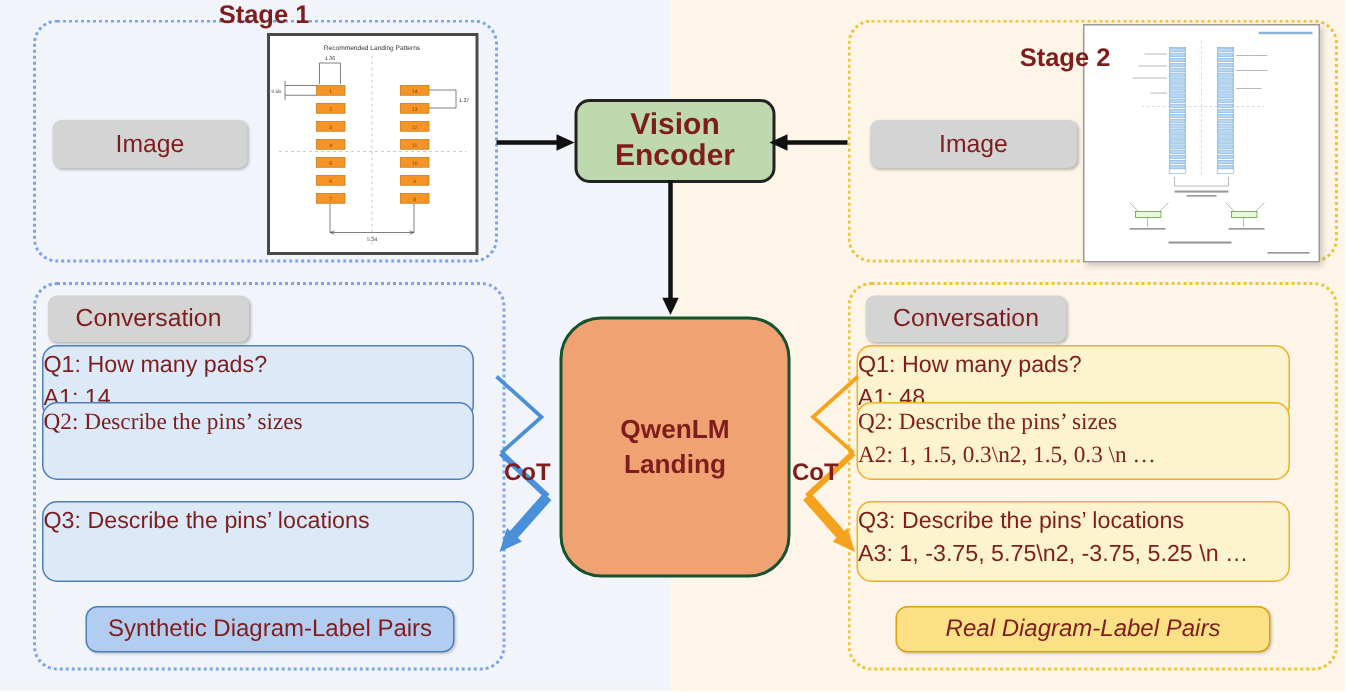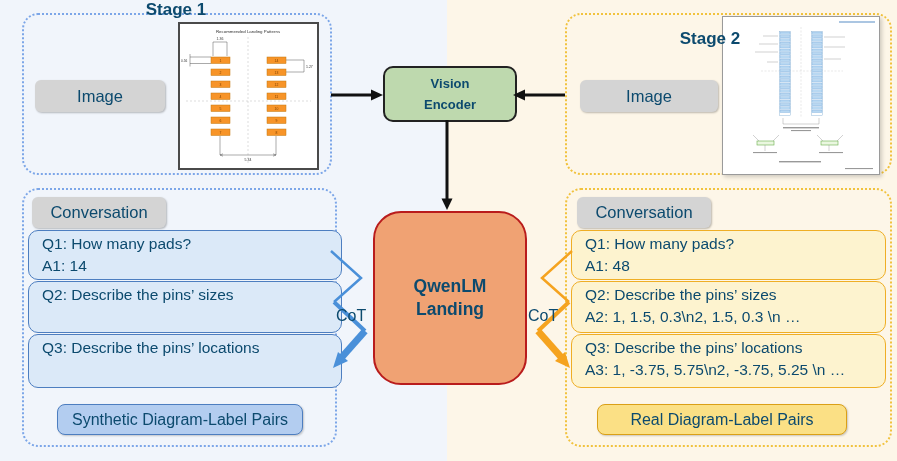--- a/index.html
+++ b/index.html
@@ -1,18 +1,18 @@
 <!DOCTYPE html>
 <html><head>
 <meta charset="utf-8">
 <style>
   html,body{margin:0;padding:0;background:#ffffff;}
   #canvas{
     position:relative;width:897px;height:461px;overflow:hidden;
-    font-family:"Liberation Sans", sans-serif;color:#0c4a6e;
+    font-family:"Liberation Sans", sans-serif;color:#7f1d1d;
   }
   .bg-half{position:absolute;top:0;height:461px;}
   #bg-left{left:0;width:447px;background:#f1f5fb;}
   #bg-right{left:447px;width:450px;background:#fdf6e8;}
 
   .stage-box{position:absolute;border-radius:16px;}
   #stage1-box{left:22px;top:13px;width:306px;height:158px;border:2px dotted #7ca6e8;}
   #stage2-box{left:565px;top:13px;width:323px;height:158px;border:2px dotted #f1c23d;}
   #conv1-box{left:22px;top:188px;width:311px;height:255px;border:2px dotted #7ca6e8;}
   #conv2-box{left:565px;top:188px;width:323px;height:255px;border:2px dotted #f1c23d;}
@@ -28,47 +28,47 @@
   #image-label-1{left:35px;top:80px;width:130px;height:32px;}
   #image-label-2{left:580px;top:80px;width:138px;height:32px;}
   #conv-label-1{left:32px;top:197px;width:134px;height:31px;}
   #conv-label-2{left:577px;top:197px;width:134px;height:31px;}
 
   .diagram{position:absolute;background:#ffffff;z-index:4;}
   #stage1-diagram{left:178px;top:22px;width:137px;height:144px;border:2px solid #4a4a4a;}
   #stage2-diagram{left:722px;top:16px;width:156px;height:157px;border:1px solid #9a9a9a;
     box-shadow:2px 2px 4px rgba(0,0,0,0.18);}
 
-  .bubble{position:absolute;border-radius:10px;padding:2px 13px;
+  .bubble{position:absolute;border-radius:10px;padding:2px 0;
     font-size:15.5px;line-height:21.5px;z-index:3;}
   .bubble-blue{background:#dbe9f8;border:1.5px solid #4d7ec0;}
   .bubble-yellow{background:#fdf3cf;border:1.5px solid #efae25;}
   #q1-left,#q2-left,#q3-left{left:28px;width:286px;}
   #q1-right,#q2-right,#q3-right{left:571px;width:287px;}
   #q1-left,#q1-right{top:230px;height:44px;}
-  #q2-left,#q2-right{top:281px;height:46px;}
+  #q2-left,#q2-right{top:268px;height:46px;font-family:Liberation Serif, serif;}
   #q3-left,#q3-right{top:334px;height:48px;}
 
   .pair-button{position:absolute;border-radius:8px;display:flex;align-items:center;
     justify-content:center;font-size:16px;z-index:3;box-shadow:1px 1px 2px rgba(0,0,0,0.2);}
   #synthetic-button{left:57px;top:404px;width:244px;height:29px;
     background:#b3cdf0;border:1.5px solid #4d7ec0;}
   #real-button{left:597px;top:404px;width:248px;height:29px;
-    background:#fbe085;border:1.5px solid #dba016;}
+    background:#fbe085;border:1.5px solid #dba016;font-style:italic;}
 
   #vision-encoder{position:absolute;left:383px;top:66px;width:130px;height:52px;
     background:#bed9ae;border:2px solid #222;border-radius:10px;z-index:4;
     display:flex;flex-direction:column;align-items:center;justify-content:center;
-    font-weight:bold;font-size:13px;line-height:21px;text-align:center;}
+    font-weight:bold;font-size:20px;line-height:21px;text-align:center;}
   #qwen-decoder{position:absolute;left:373px;top:211px;width:150px;height:170px;
-    background:#f0a273;border:2px solid #b91c1c;border-radius:28px;z-index:4;
+    background:#f0a273;border:2px solid #14532d;border-radius:28px;z-index:4;
     display:flex;flex-direction:column;align-items:center;justify-content:center;
     font-weight:bold;font-size:17.5px;line-height:23px;}
 
-  .cot-label{position:absolute;font-weight:normal;font-size:16px;z-index:6;}
+  .cot-label{position:absolute;font-weight:bold;font-size:16px;z-index:6;}
   #cot-left{left:336px;top:307px;}
   #cot-right{left:528px;top:307px;}
 
   #arrow-overlay{position:absolute;left:0;top:0;z-index:5;pointer-events:none;}
 
   
   #s1-left-pads rect,#s1-right-pads rect{fill:#f79428;stroke:#c27a10;stroke-width:0.5;}
   #s1-left-pads text,#s1-right-pads text{fill:#7a3f00;}
   .s1-dim{stroke:#555;stroke-width:0.5;fill:none;}
   .s1-dimtext{fill:#333;}

